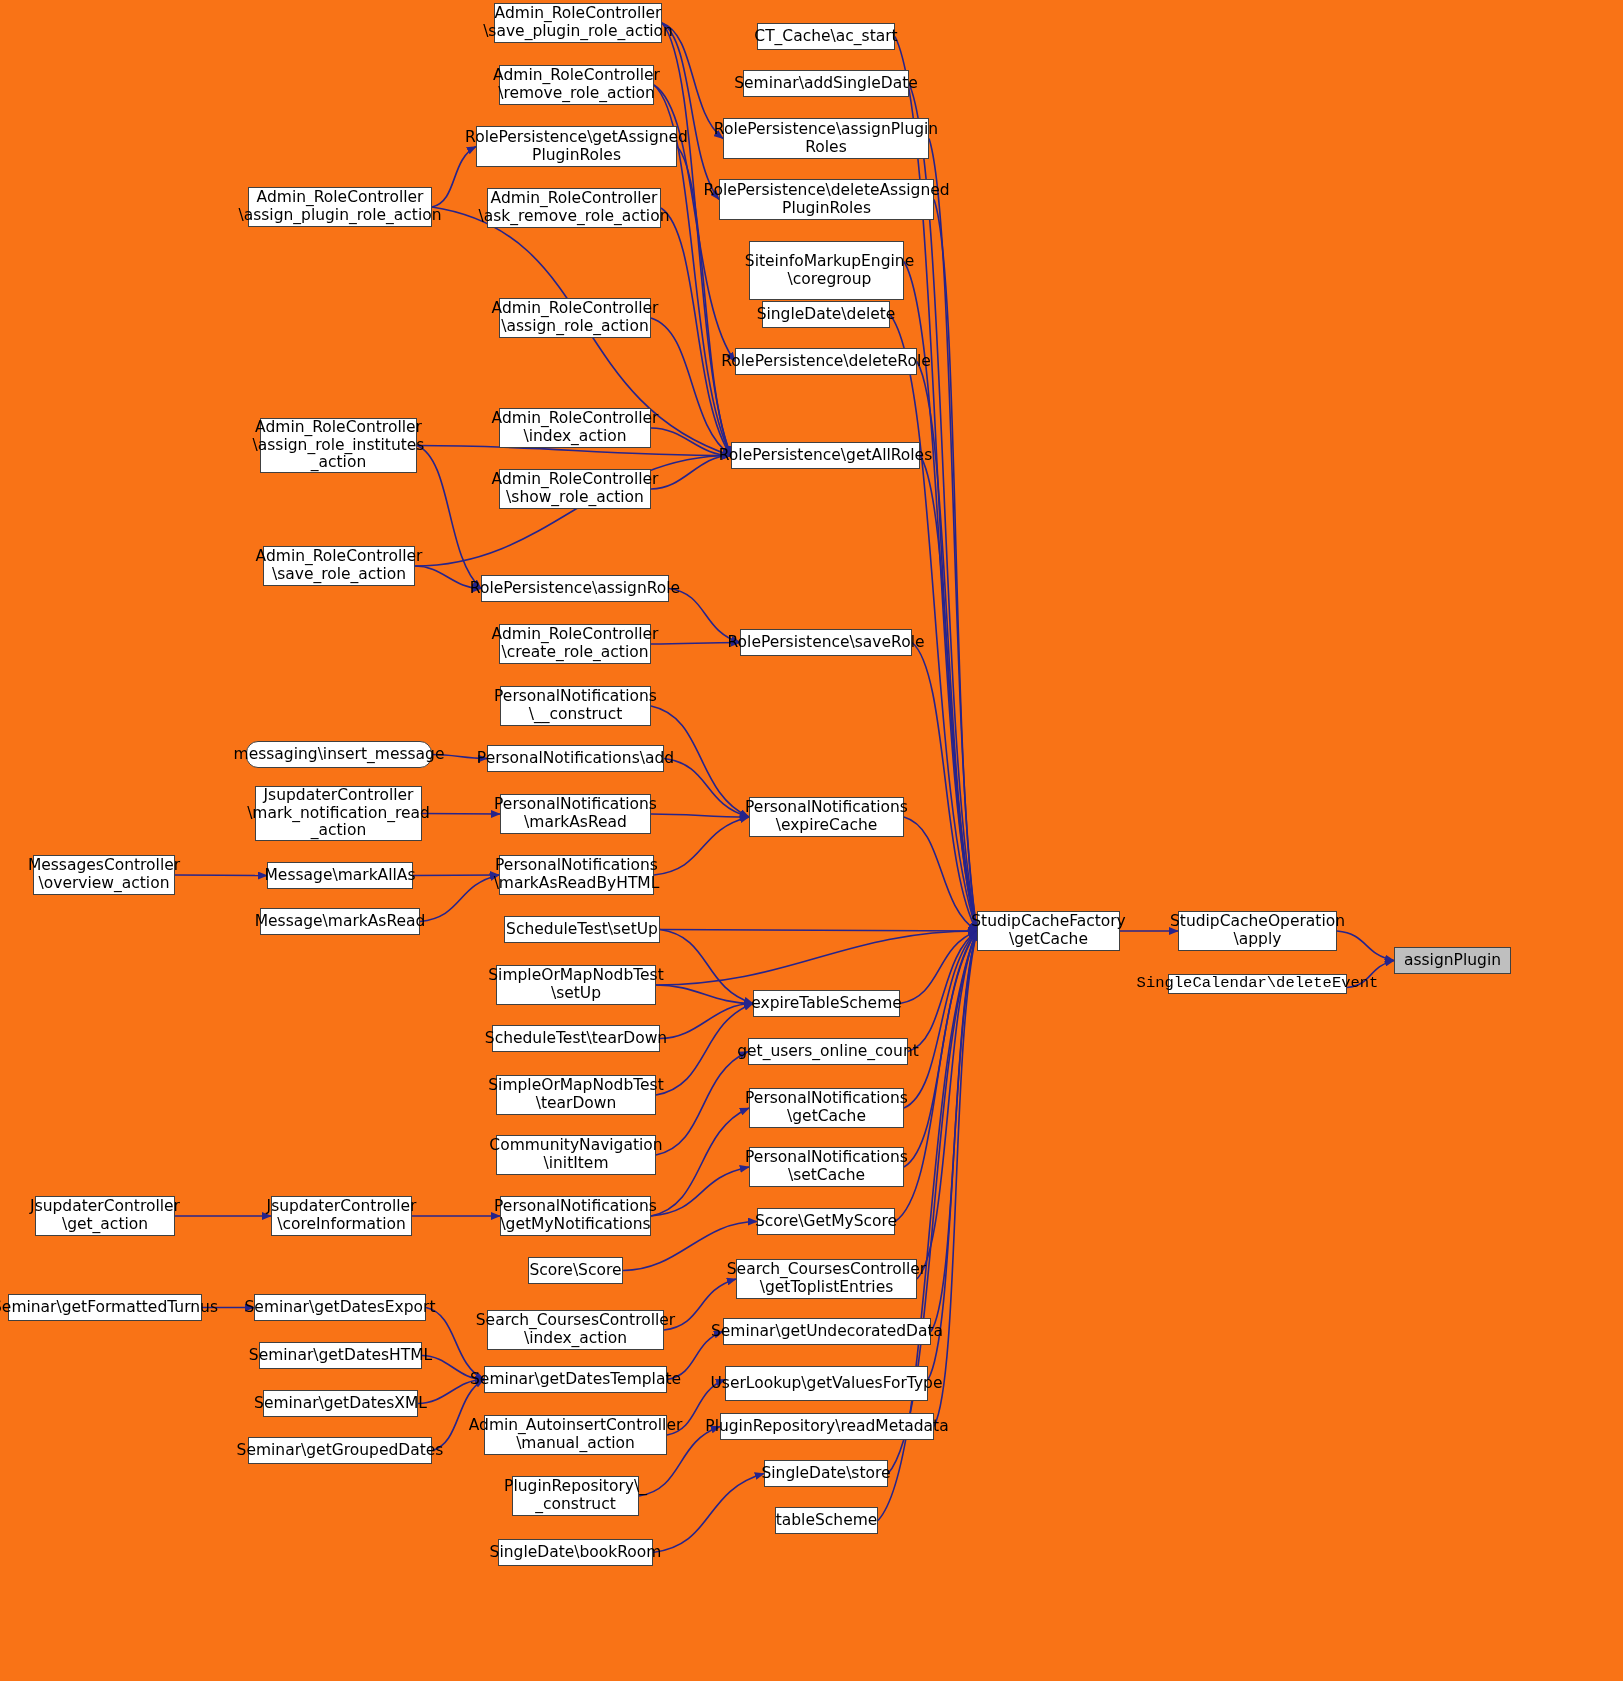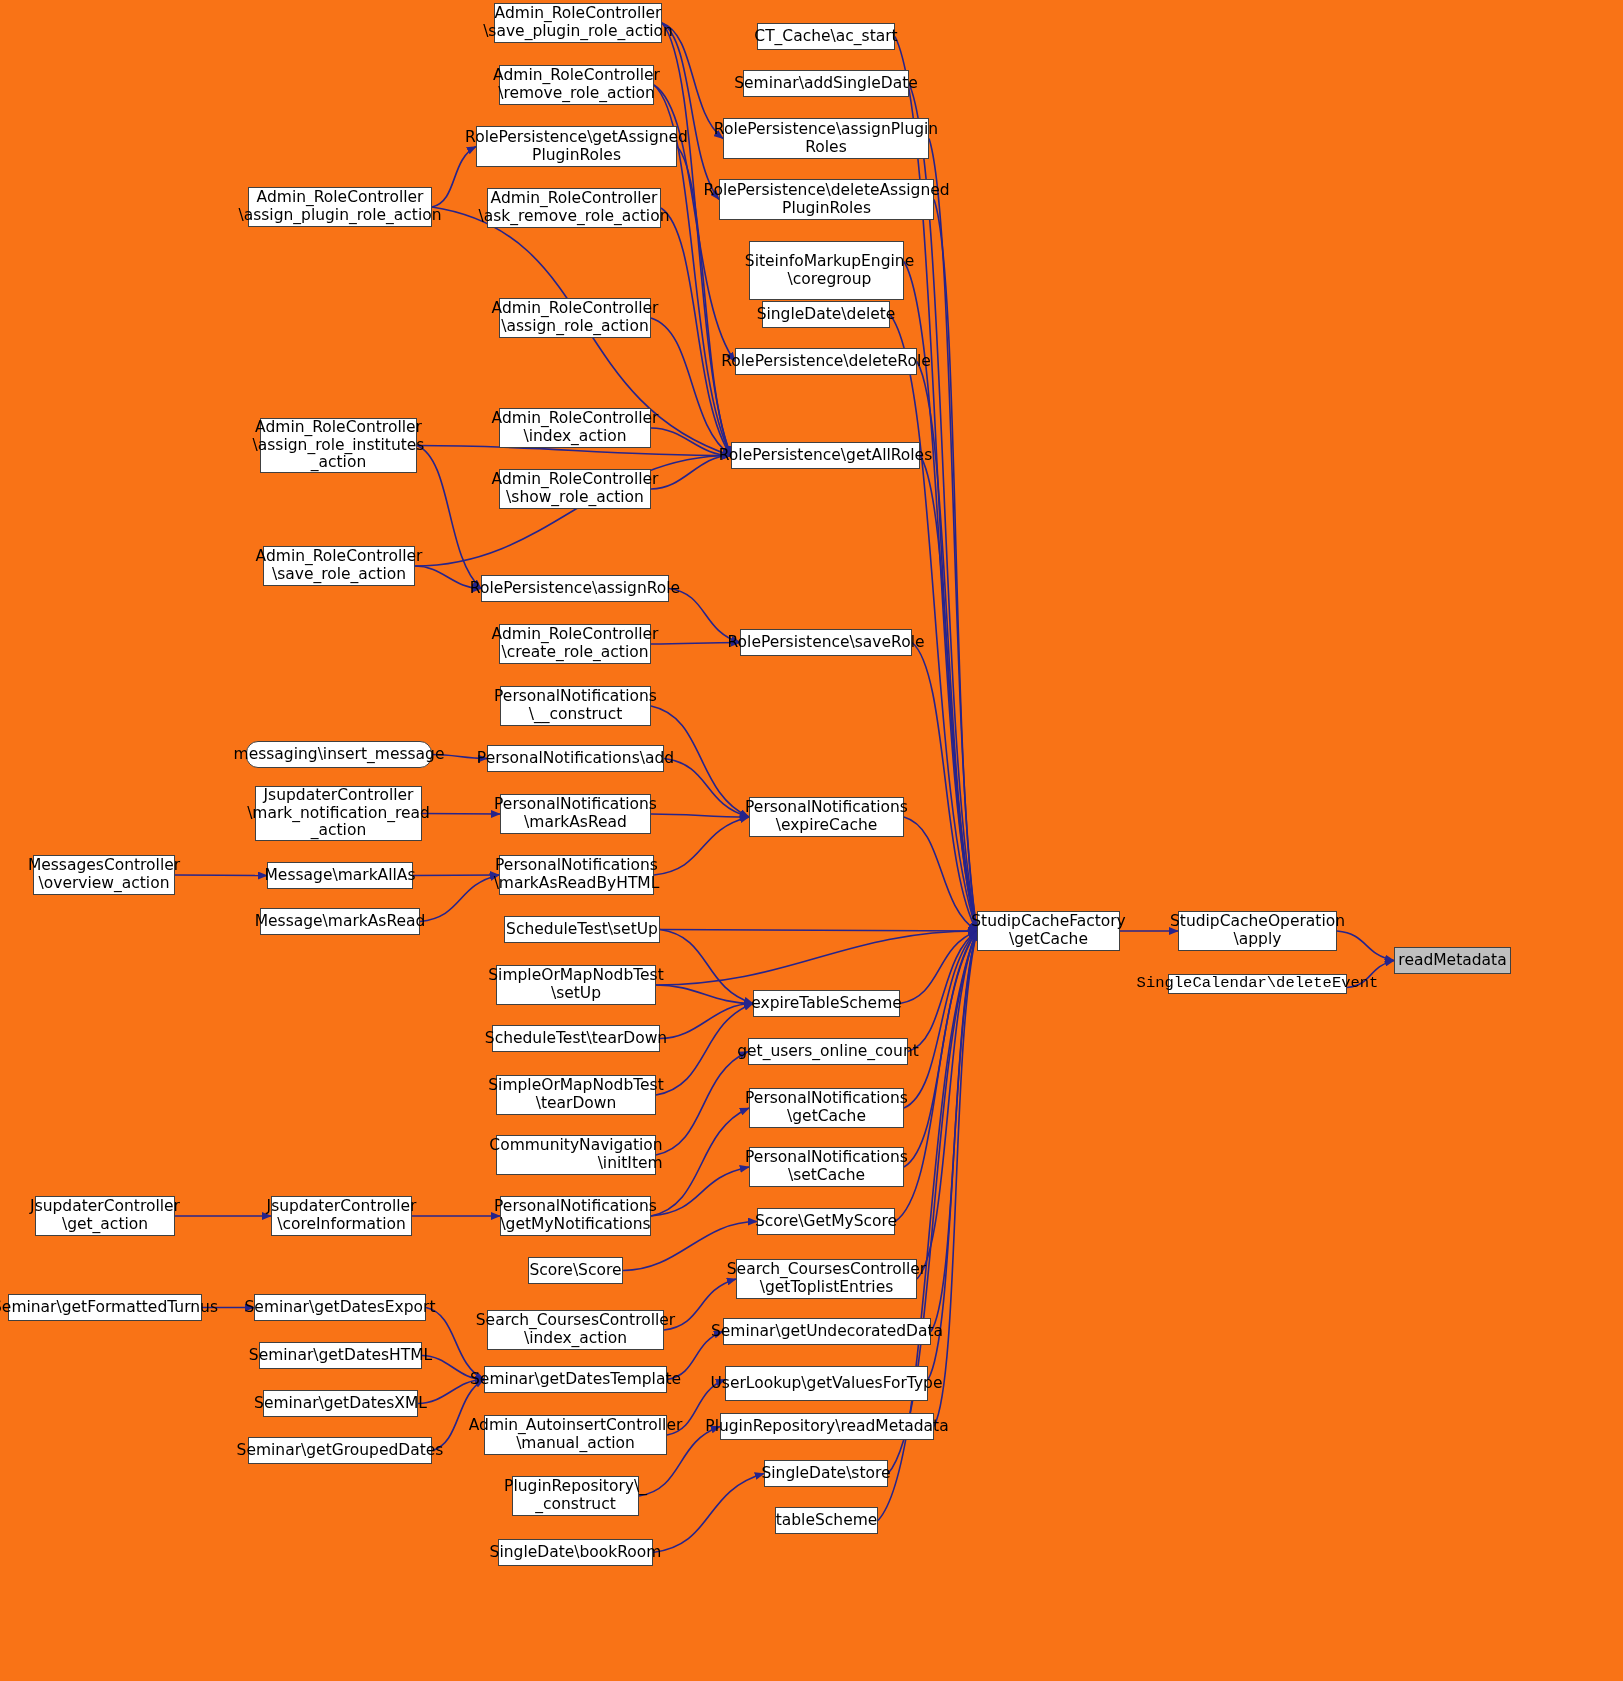--- a/index.html
+++ b/index.html
@@ -150,32 +150,32 @@
 \overview_action</div>
       <div class="node" style="left: 267px; top: 862px; width: 146px; height: 27px;">Message\markAllAs</div>
       <div class="node" style="left: 499px; top: 855px; width: 155px; height: 40px;">PersonalNotifications
 \markAsReadByHTML</div>
       <div class="node" style="left: 260px; top: 908px; width: 160px; height: 27px;">Message\markAsRead</div>
       <div class="node" style="left: 504px; top: 916px; width: 156px; height: 27px;">ScheduleTest\setUp</div>
       <div class="node" style="left: 977px; top: 911px; width: 143px; height: 40px;">StudipCacheFactory
 \getCache</div>
       <div class="node" style="left: 1178px; top: 911px; width: 159px; height: 40px;">StudipCacheOperation
 \apply</div>
-      <div class="node hl" style="left: 1394px; top: 947px; width: 117px; height: 27px;">readMetadata</div>
+      <div class="node hl" style="left: 1394px; top: 947px; width: 117px; height: 27px;">assignPlugin</div>
       <div class="node" style="left: 496px; top: 965px; width: 160px; height: 40px;">SimpleOrMapNodbTest
 \setUp</div>
       <div class="node" style="left: 753px; top: 990px; width: 147px; height: 27px;">expireTableScheme</div>
       <div class="node" style="left: 1168px; top: 974px; width: 179px; height: 20px; font-family: Liberation Mono, monospace;">SingleCalendar\deleteEvent</div>
       <div class="node" style="left: 492px; top: 1025px; width: 168px; height: 27px;">ScheduleTest\tearDown</div>
       <div class="node" style="left: 748px; top: 1038px; width: 160px; height: 27px;">get_users_online_count</div>
       <div class="node" style="left: 496px; top: 1075px; width: 160px; height: 40px;">SimpleOrMapNodbTest
 \tearDown</div>
       <div class="node" style="left: 749px; top: 1088px; width: 155px; height: 40px;">PersonalNotifications
 \getCache</div>
-      <div class="node" style="left: 496px; top: 1135px; width: 160px; height: 40px; text-align: right;">CommunityNavigation
+      <div class="node" style="left: 496px; top: 1135px; width: 160px; height: 40px;">CommunityNavigation
 \initItem</div>
       <div class="node" style="left: 749px; top: 1147px; width: 155px; height: 40px;">PersonalNotifications
 \setCache</div>
       <div class="node" style="left: 35px; top: 1196px; width: 140px; height: 40px;">JsupdaterController
 \get_action</div>
       <div class="node" style="left: 271px; top: 1196px; width: 141px; height: 40px;">JsupdaterController
 \coreInformation</div>
       <div class="node" style="left: 500px; top: 1196px; width: 151px; height: 40px;">PersonalNotifications
 \getMyNotifications</div>
       <div class="node" style="left: 757px; top: 1208px; width: 138px; height: 27px;">Score\GetMyScore</div>

